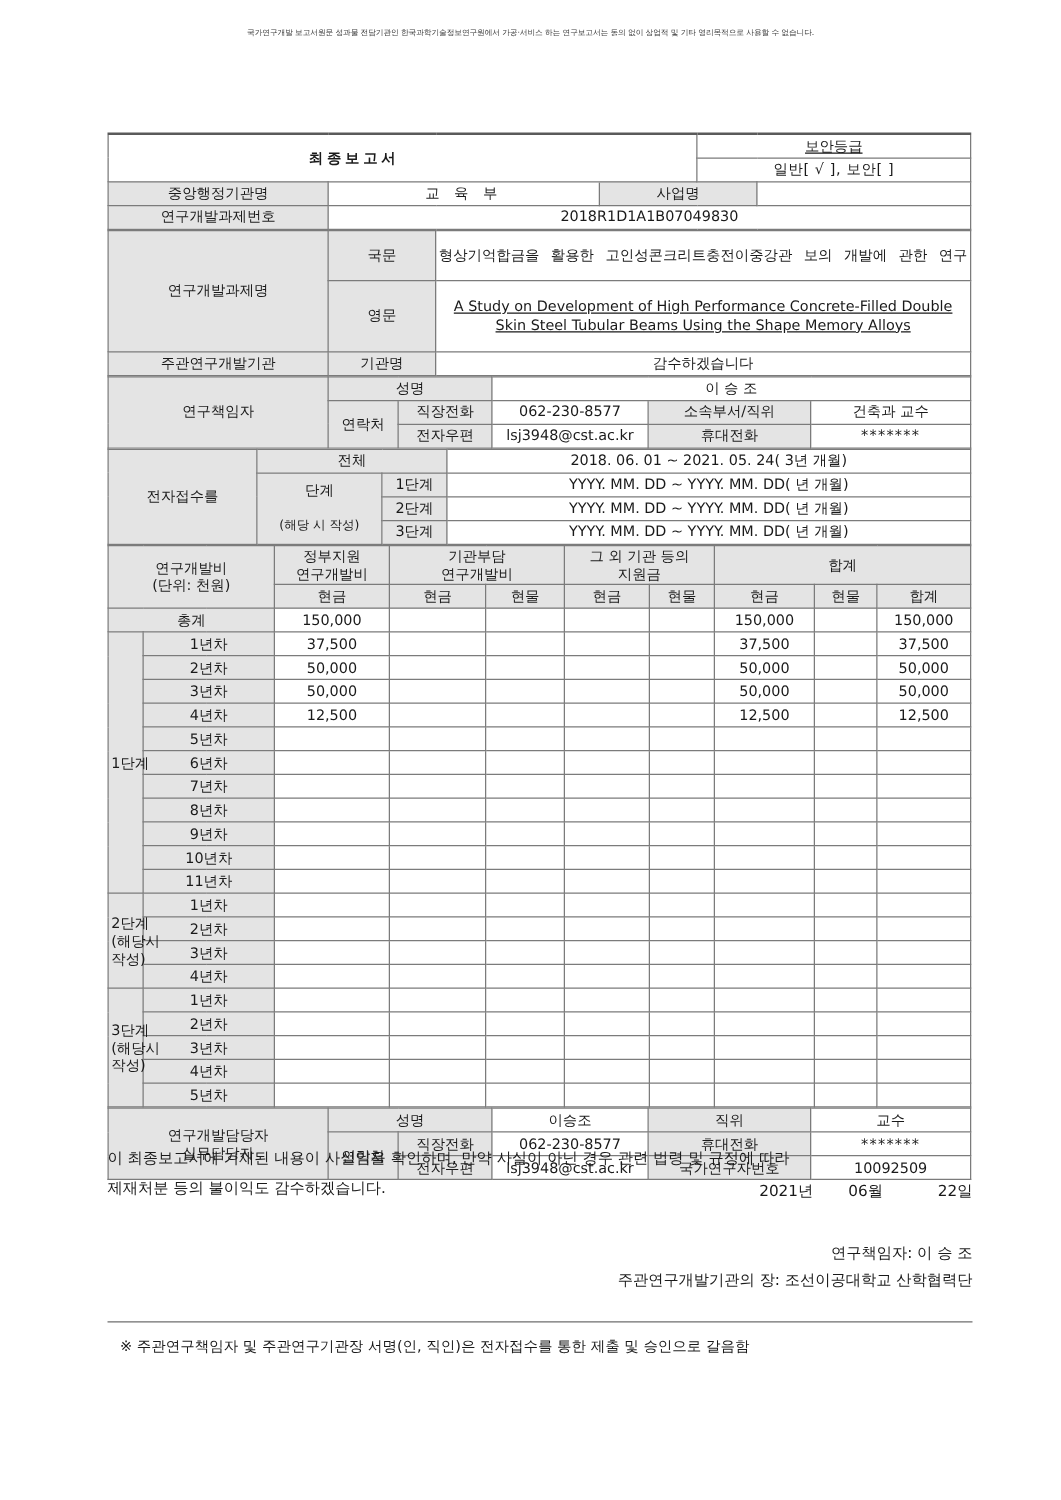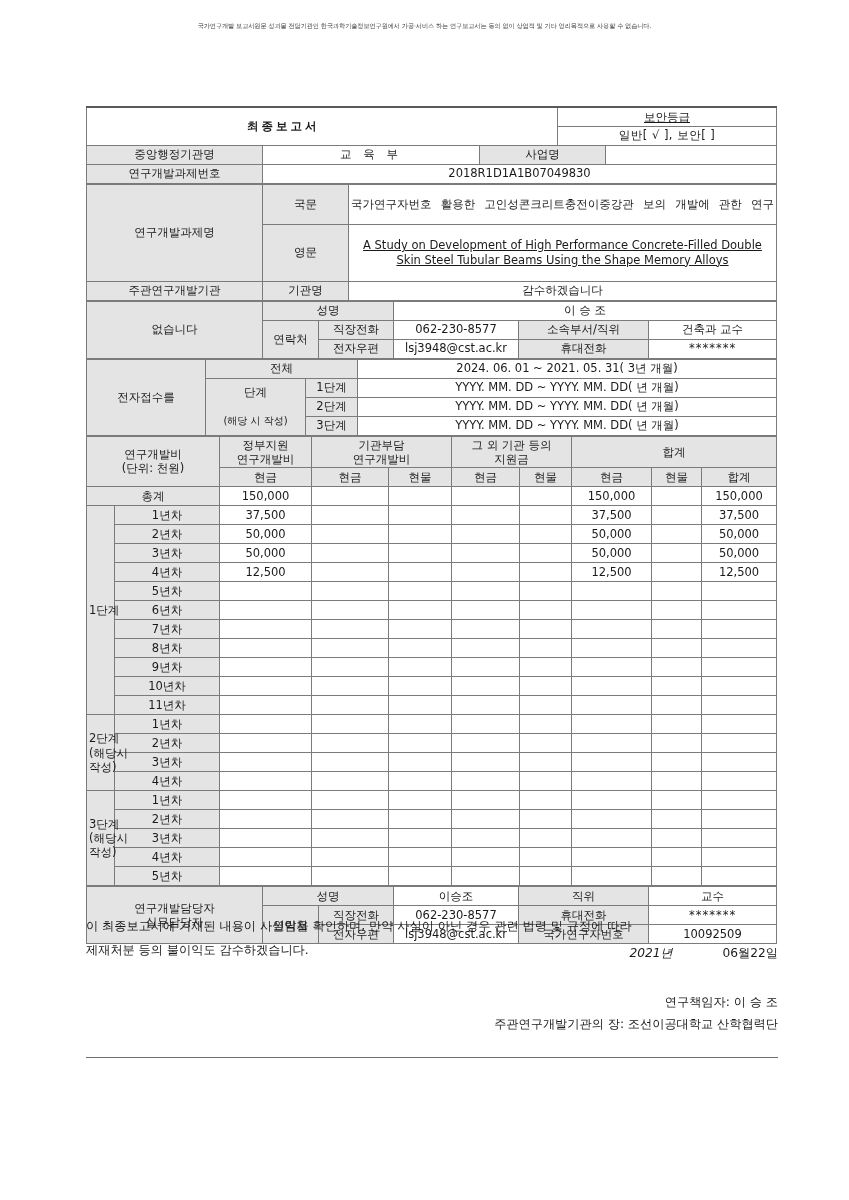--- a/index.html
+++ b/index.html
@@ -87,22 +87,22 @@
     line-height: 1.75;
     text-align: justify;
   }
   .date-line {
     position: absolute;
     width: 692px;
     left: 86px;
     font-size: 12.2px;
     text-align: right;
   }
-  .date-line span.d1 { margin-right: 50px; font-style: italic; }
-  .date-line span.d2 { }
+  .date-line span.d1 { margin-right: 28px; }
+  .date-line span.d2 { margin-right: 44px; }
   .sign-line {
     position: absolute;
     width: 692px;
     left: 86px;
     font-size: 12.2px;
     text-align: right;
     line-height: 1.8;
   }
   .rule {
     position: absolute;
@@ -160,21 +160,21 @@
     <table class="grid">
       <colgroup>
         <col style="width:176px">
           <col style="width:86px">
           <col style="width:428px">
       </colgroup>
       <tbody>
         <tr>
           <td class="hdr" rowspan="2">연구개발과제명</td>
           <td class="hdr" style="height:40px">국문</td>
-          <td class="title-ko" style="height:40px">국가연구자번호 활용한 고인성콘크리트충전이중강관 보의 개발에 관한 연구</td>
+          <td class="title-ko" style="height:40px">형상기억합금을 활용한 고인성콘크리트충전이중강관 보의 개발에 관한 연구</td>
         </tr>
         <tr>
           <td class="hdr" style="height:57px">영문</td>
           <td class="title-en" style="height:57px">A Study on Development of High Performance Concrete-Filled Double Skin Steel Tubular Beams Using the Shape Memory Alloys</td>
         </tr>
         <tr>
           <td class="hdr">주관연구개발기관</td>
           <td class="hdr">기관명</td>
           <td>감수하겠습니다</td>
         </tr>
@@ -185,21 +185,21 @@
       <colgroup>
         <col style="width:176px">
           <col style="width:56px">
           <col style="width:75px">
         <col style="width:125px">
           <col style="width:130px">
           <col style="width:128px">
       </colgroup>
       <tbody>
         <tr>
-          <td class="hdr" rowspan="3">없습니다</td>
+          <td class="hdr" rowspan="3">연구책임자</td>
           <td class="hdr" colspan="2">성명</td>
           <td colspan="3">이 승 조</td>
         </tr>
         <tr>
           <td class="hdr" rowspan="2">연락처</td>
           <td class="hdr">직장전화</td>
           <td>062-230-8577</td>
           <td class="hdr">소속부서/직위</td>
           <td>건축과 교수</td>
         </tr>
@@ -216,21 +216,21 @@
       <colgroup>
         <col style="width:119px">
           <col style="width:100px">
           <col style="width:52px">
           <col style="width:419px">
       </colgroup>
       <tbody>
         <tr>
           <td class="hdr" rowspan="4">전자접수를</td>
           <td class="hdr" colspan="2">전체</td>
-          <td>2024. 06. 01 ~ 2021. 05. 31(  3년   개월)</td>
+          <td>2018. 06. 01 ~ 2021. 05. 24(  3년   개월)</td>
         </tr>
         <tr>
           <td class="hdr" rowspan="3">
             <div>단계</div>
             <div class="tiny">(해당 시 작성)</div>
           </td>
           <td class="hdr">1단계</td>
           <td>YYYY. MM. DD ~ YYYY. MM. DD(   년   개월)</td>
         </tr>
         <tr>
@@ -579,14 +579,15 @@
   <div class="declaration" style="top:916px">이 최종보고서에 기재된 내용이 사실임을 확인하며, 만약 사실이 아닌 경우 관련 법령 및 규정에 따라</div>
 
   <div class="date-line" style="top:945px">
     <span class="d1">2021년</span><span class="d2">06월</span><span>22일</span>
   </div>
 
   <div class="sign-line" style="top:1014px">주관연구개발기관의 장: 조선이공대학교 산학협력단</div>
   <div class="sign-line" style="top:992px">연구책임자: 이 승 조</div>
 
   <div class="rule" style="top:1057px"></div>
+  <div class="footnote" style="top:1070px">※ 주관연구책임자 및 주관연구기관장 서명(인, 직인)은 전자접수를 통한 제출 및 승인으로 갈음함</div>
 
 </div>
 
 </body></html>

